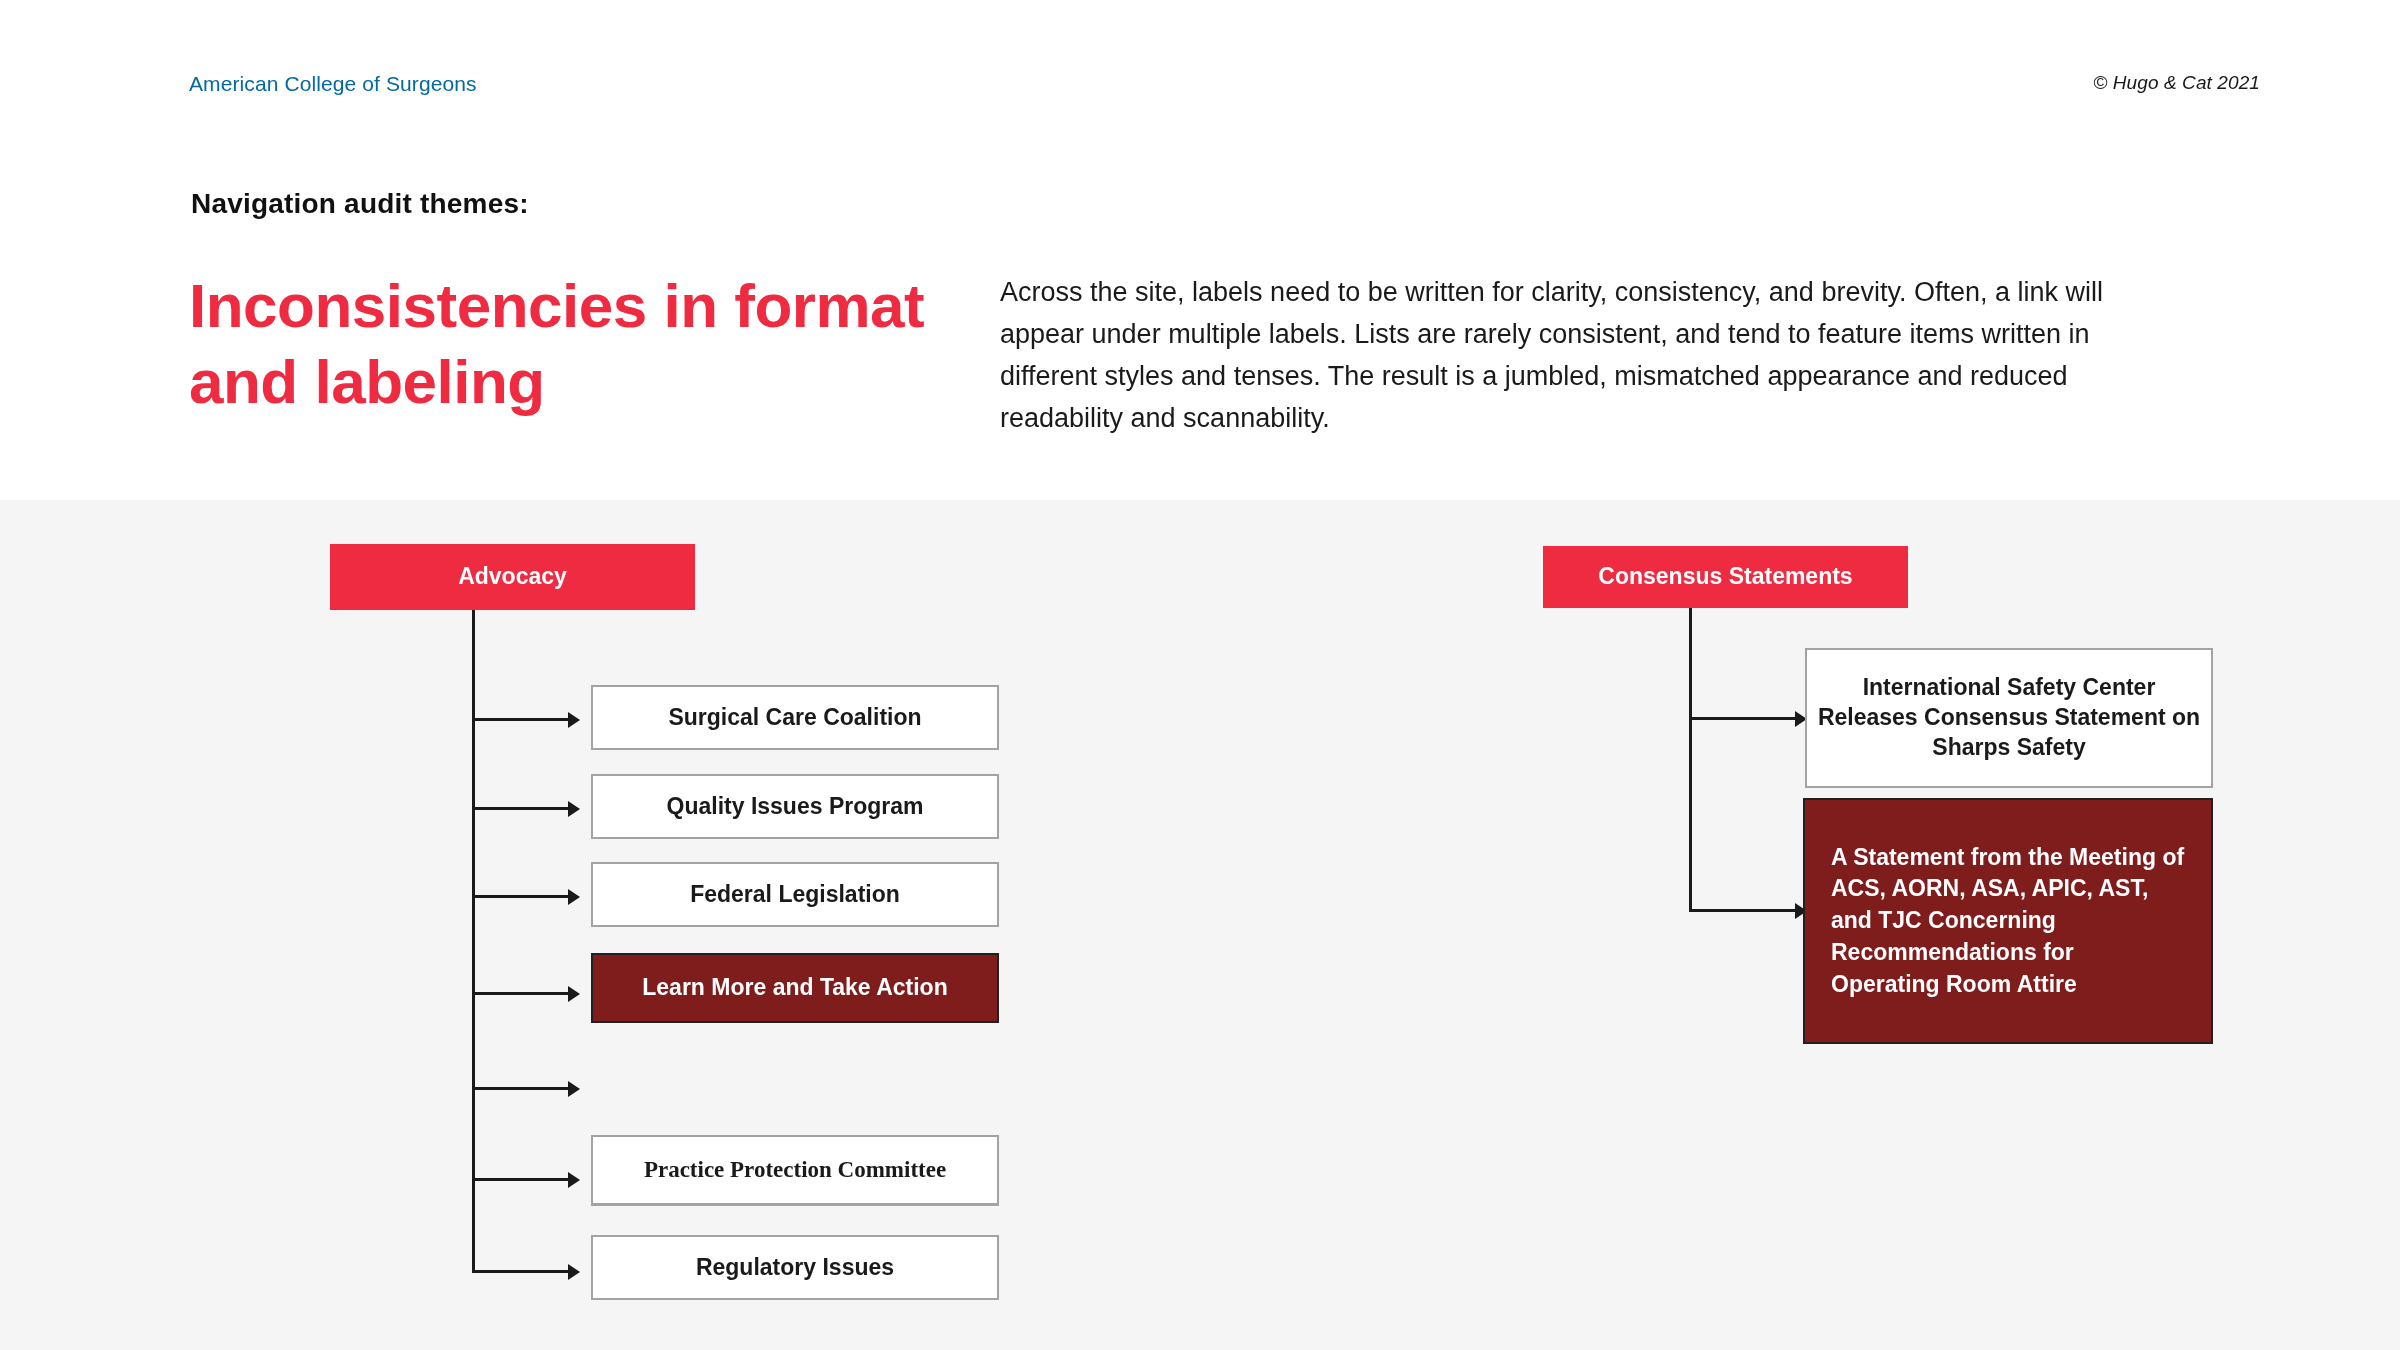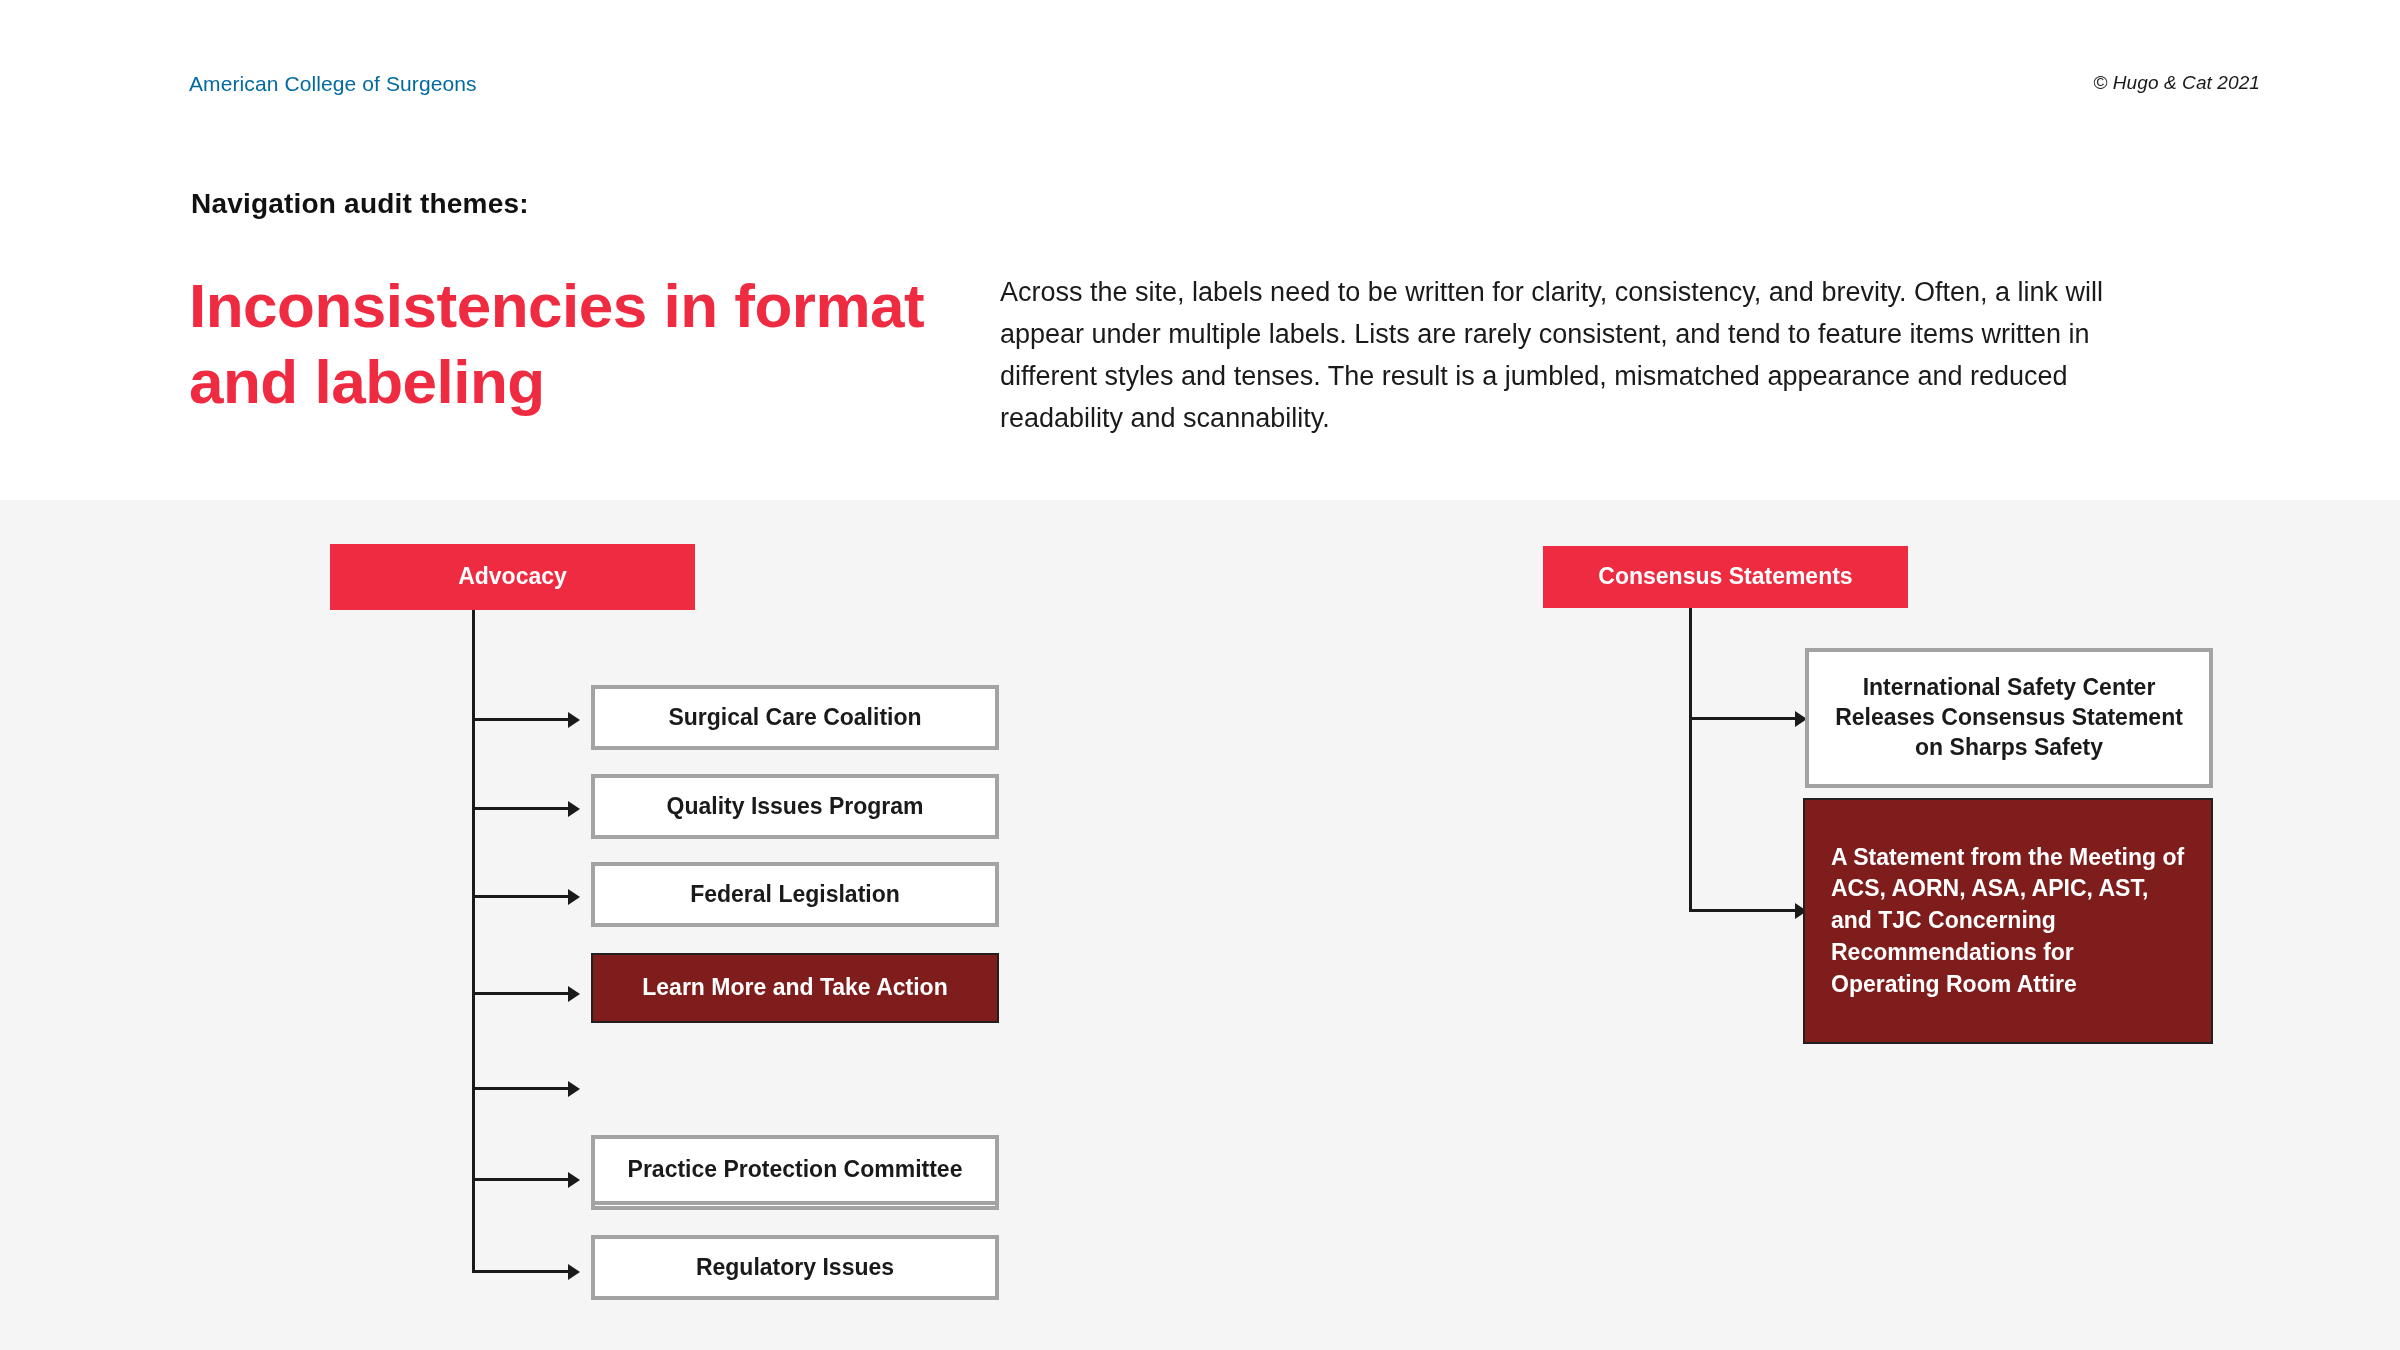--- a/index.html
+++ b/index.html
@@ -87,21 +87,21 @@
     line-height: 1.27;
     padding: 8px 10px;
   }
   .node.root {
     background: #ef2b42;
     color: #ffffff;
     border: none;
   }
   .node.leaf {
     background: #ffffff;
-    border: 4px solid #a3a3a3;
+    border: 2px solid #a3a3a3;
     color: #1a1a1a;
     font-weight: bold;
   }
   .node.dark {
     background: #7f1d1d;
     border: 2px solid #231f20;
     color: #ffffff;
     font-weight: bold;
   }
   .node.left-align { justify-content: flex-start; text-align: left; }
@@ -156,21 +156,21 @@
 
     <div class="hline" style="left:472px; top:492px; width:100px;"></div>
     <div class="arrow" style="left:568px; top:486px;"></div>
     <div class="node dark" style="left:591px; top:453px; width:408px; height:70px;">Learn More and Take Action</div>
 
     <div class="hline" style="left:472px; top:587px; width:100px;"></div>
     <div class="arrow" style="left:568px; top:581px;"></div>
 
     <div class="hline" style="left:472px; top:678px; width:100px;"></div>
     <div class="arrow" style="left:568px; top:672px;"></div>
-    <div class="node leaf" style="left:591px; top:635px; width:408px; height:70px;">Practice Protection Committee</div>
+    <div class="node leaf" style="left:591px; top:635px; width:408px; height:70px;font-family:Liberation Serif, serif;">Practice Protection Committee</div>
 
     <div class="hline" style="left:472px; top:770px; width:100px;"></div>
     <div class="arrow" style="left:568px; top:764px;"></div>
     <div class="node leaf" style="left:591px; top:735px; width:408px; height:65px;">Regulatory Issues</div>
 
     <div class="node root" style="left:1543px; top:46px; width:365px; height:62px;">Consensus Statements</div>
 
     <div class="vline" style="left: 1689px; top: 108px; height: 304px;"></div>
 
     <div class="hline" style="left:1689px; top:217px; width:110px;"></div>

